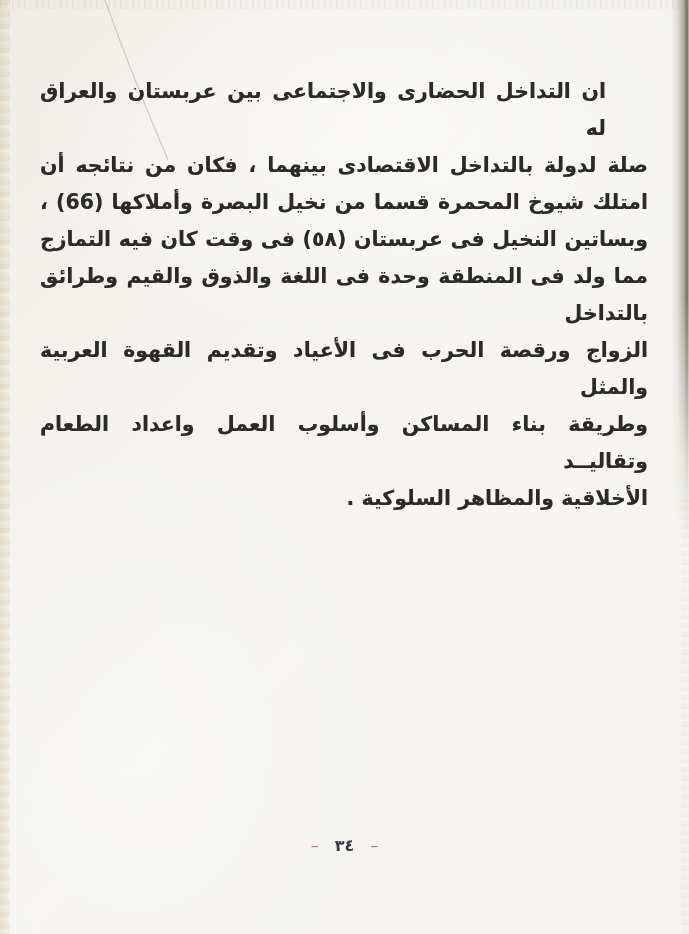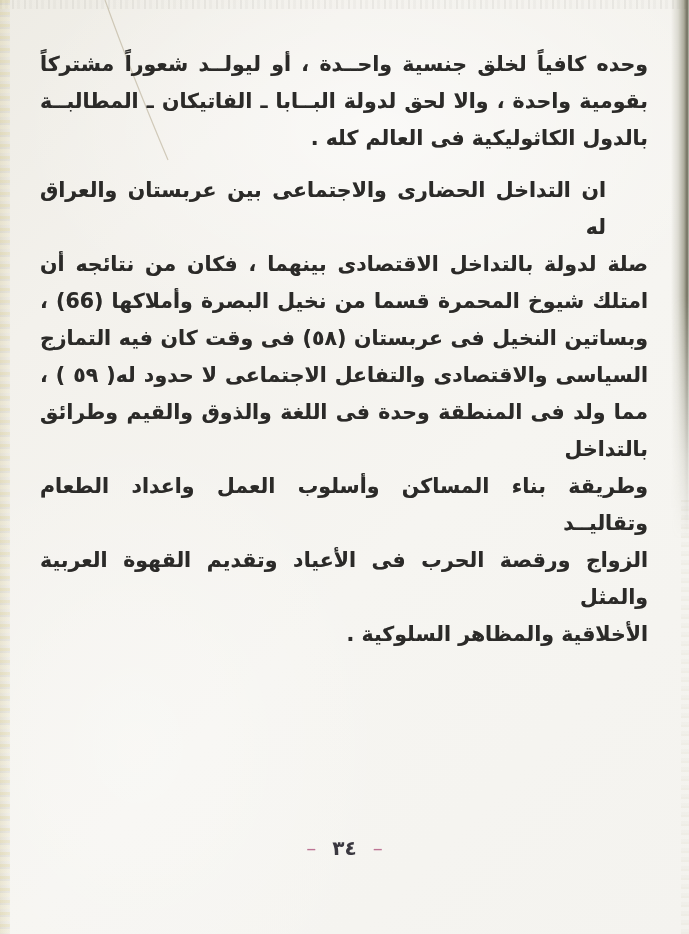--- a/index.html
+++ b/index.html
@@ -61,62 +61,56 @@
     direction:rtl;
     font-weight:bold;
     font-size:20.5px;
     line-height:37px;
     color:#2b2a28;
     text-shadow:0 0 0.4px rgba(43,42,40,0.45);
   }
   .para { margin:0 0 15px 0; }
   .line { text-align:justify; text-align-last:justify; }
   .line.end { text-align:right; text-align-last:auto; }
-  .line.indent { padding-right:42px; }
+  .line.indent { padding-right:42px;margin-top:27px; }
 
   
   .footer {
     position:absolute; top:836px; left:0; right:0; z-index:2;
     direction:rtl; text-align:center;
-    font-size:20px; font-weight:bold; color:#3a3840;
+    font-size:16px; font-weight:bold; color:#3a3840;
   }
   .footer .dash { color:#b0557e; opacity:.8; font-weight:normal; margin:0 16px; }
   .footer .num { letter-spacing:3px; }
 </style>
 </head>
 <body>
 
 <div class="page">
 
   <div class="edge-top"></div>
   <div class="edge-left"></div>
   <div class="spine-shadow"></div>
   <div class="edge-right-noise"></div>
 
   <svg class="crease-svg" width="110" height="175" viewBox="0 0 110 175">
     <path d="M15,0 Q40,70 78,160" fill="none" stroke="rgba(165,150,120,0.45)" stroke-width="1.2"></path>
   </svg>
 
   <div class="text-block">
 
-    <div class="para">
-      <div class="line">وحده كافياً لخلق جنسية واحــدة ، أو ليولــد شعوراً مشتركاً</div>
-      <div class="line">بقومية واحدة ، والا لحق لدولة البــابا ـ الفاتيكان ـ المطالبــة</div>
-      <div class="line end">بالدول الكاثوليكية فى العالم كله .</div>
-    </div>
 
     <div class="para">
       <div class="line indent">ان التداخل الحضارى والاجتماعى بين عربستان والعراق له</div>
       <div class="line">صلة لدولة بالتداخل الاقتصادى بينهما ، فكان من نتائجه أن</div>
       <div class="line">امتلك شيوخ المحمرة قسما من نخيل البصرة وأملاكها (66) ،</div>
       <div class="line">وبساتين النخيل فى عربستان (٥٨) فى وقت كان فيه التمازج</div>
-      <div class="line">السياسى والاقتصادى والتفاعل الاجتماعى لا حدود له( ٥٩ ) ،</div>
       <div class="line">مما ولد فى المنطقة وحدة فى اللغة والذوق والقيم وطرائق بالتداخل</div>
+      <div class="line">الزواج ورقصة الحرب فى الأعياد وتقديم القهوة العربية والمثل</div>
       <div class="line">وطريقة بناء المساكن وأسلوب العمل واعداد الطعام وتقاليــد</div>
-      <div class="line">الزواج ورقصة الحرب فى الأعياد وتقديم القهوة العربية والمثل</div>
       <div class="line end">الأخلاقية والمظاهر السلوكية .</div>
     </div>
 
   </div>
 
   <div class="footer">
     <span class="dash">–</span><span class="num">٣٤</span><span class="dash">–</span>
   </div>
 
 </div>

